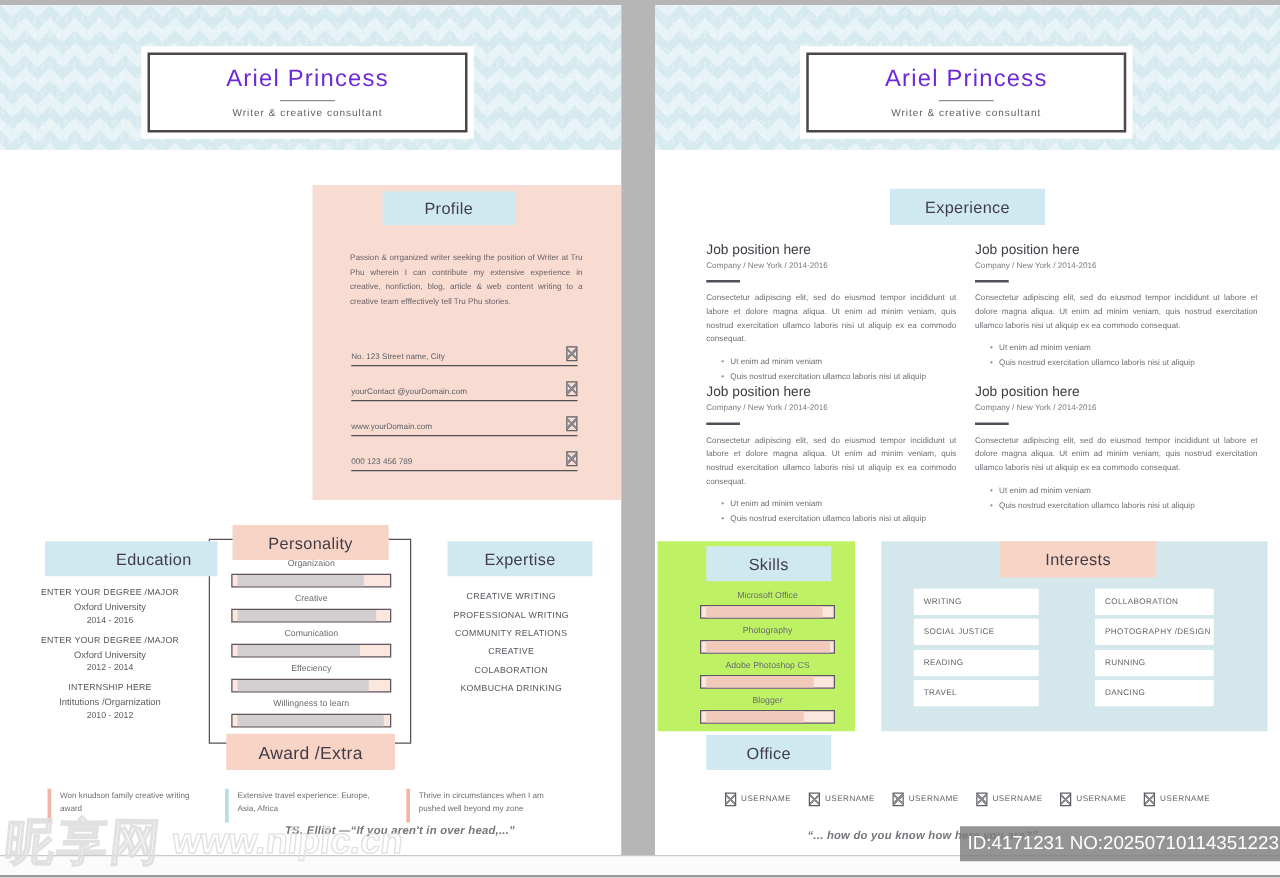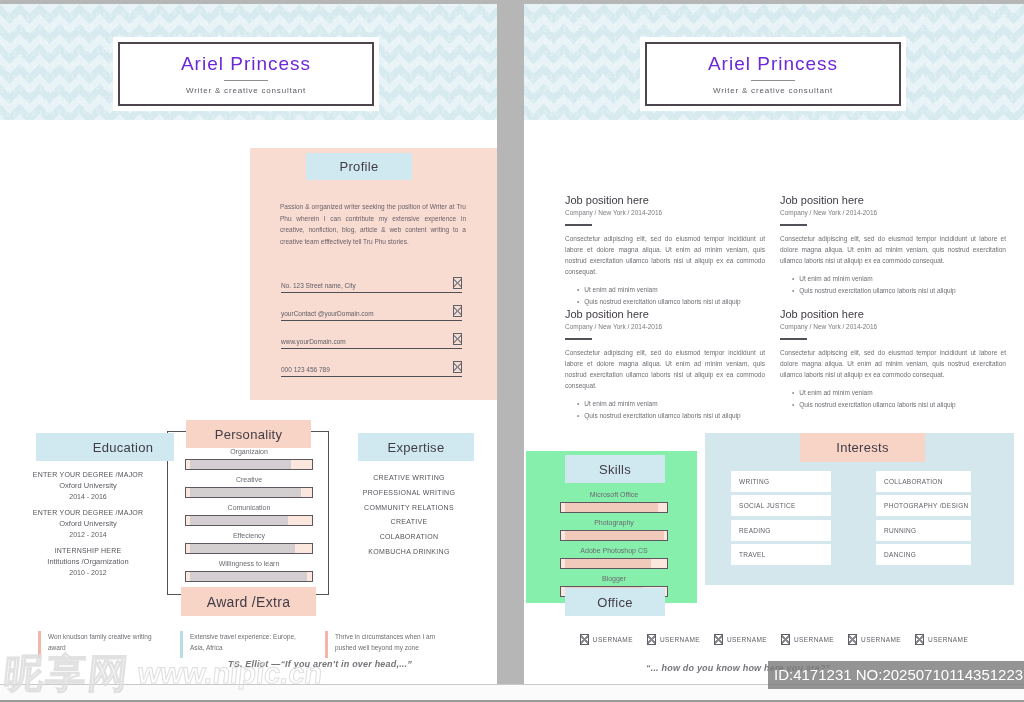--- a/index.html
+++ b/index.html
@@ -74,21 +74,21 @@
   .job{position:absolute;}
   .job-title{font-size:11px;color:#3f3a44;}
   .job-meta{font-size:6.5px;color:#7b7b80;margin-top:3px;}
   .job-div{width:27px;height:2px;background:#53505a;margin:8px 0 7px;}
   .job-desc{margin:0;font-size:6.5px;line-height:1.7;text-align:justify;color:#6e6e74;}
   .job-bullets{margin-top:9px;padding-left:12px;}
   .bullet{font-size:6.5px;color:#6e6e74;margin-bottom:5px;}
   .bullet::before{content:"•";margin-right:5px;color:#8a8a90;}
 
   
-  .skills-panel{position:absolute;left:2px;top:429px;width:171px;height:152px;background:#86efac;margin-top:18px;}
+  .skills-panel{position:absolute;left:2px;top:429px;width:158px;height:152px;background:#bef264;}
   .skill-rows{position:absolute;left:34px;top:40px;width:108px;}
   .interests-panel{position:absolute;left:181px;top:429px;width:309px;height:152px;background:#d3e7ed;}
   .interest-box{position:absolute;height:21px;background:#fff;border-radius:1px;display:flex;align-items:center;
     padding-left:8px;box-sizing:border-box;font-size:6.5px;letter-spacing:.3px;color:#5e5e66;}
 
   
   .social-row{position:absolute;left:0;top:630px;width:100%;display:flex;justify-content:center;gap:14px;}
   .social-item{display:flex;align-items:center;gap:4px;}
   .social-label{font-size:6.5px;letter-spacing:.4px;color:#5e5e66;}
   .tofu-sm{width:7px;height:9px;}
@@ -215,20 +215,21 @@
   <div class="page page-right">
     <div class="banner">
       <div class="digits">10101010101010101010101010101010101010101010101010101010101010101010101010101010101010101010101010101010101010101010101010101010101010101010101010101010101010101010101010101010101010101010101010101010101010101010101010101010101010101010101010101010101010101010101010101010101010101010101010101010101010101010101010101010101010101010101010101010101010101010101010101010101010101010101010101010101010101010101010101010101010101010101010101010101010101010101010101010101010101010101010101010101010101010101010101010101010101010101010101010101010101010101010101010101010101010101010101010101010101010101010101010101010101010101010101010101010101010101010101010101010101010101010101010101010101010101010101010101010101010101010101010101010101010101010101010101010101010101010101010101010101010101010101010101010101010101010101010101010101010101010101010101010101010101010101010101010101010101010101010101010101010101010101010101010101010101010101010101010101010101010101010101010101010101010101010101010101010101010101010101010101010101010101010101010101010101010101010101010101010101010101010101010101010101010101010101010101010101010101010101010101010101010101010101010101010101010101010101010101010101010101010101010101010101010101010101010101010101010101010101010101010101010101010101010101010101010101010101010101010101010101010101010101010101010101010101010101010101010101010101010101010101010101010101010101010101010101010101010101010101010101010101010101010101010101010101010101010101010101010101010101010101010101010101010101010101010101010101010101010101010101010101010101010101010101010101010101010101010101010101010101010101010101010101010101010101010101010101010101010101010101010101010101010101010101010101010101010101010101010101010101010101010101010101010101010101010101010101010101010101010101010101010101010101010101010101010101010101010101010101010101010101010101010101010101010101010101010101010101010101010101010101010101010101010101010101010101010101010101010101010101010101010101010101010101010101010101010101010101010101010101010101010101010101010101010101010101010101010101010101010101010101010101010101010101010101010101010101010101010101010101010101010101010101010101010101010101010101010101010101010101010101010101010101010101010101010101010101010101010101010101010101010101010101010101010101010101010101010101010101010101010101010101010101010101010101010101010101010101010101010101010101010101010101010101010101010101010101010101010101010101010101010101010101010101010101010101010101010101010101010101010101010101010101010101010101010101010101010101010101010101010101010101010101010101010101010101010101010101010101010101010101010101010101010101010101010101010101010101010101010101010101010101010101010101010101010101010101010101010101010101010101010101010101010101010101010101010101010101010101010101010101010101010101010101010101010101010101010101010101010101010101010101010101010101010101010101010101010101010101010101010101010101010101010101010101010101010101010101010101010101010101010101010101010101010101010101010101010101010101010101010101010101010101010101010101010101010101010101010101010101010101010101010101010101010101010101010101010101010101010101010101010101010</div>
       <div class="name-card" style="left:121px;">
         <div class="name">Ariel Princess</div>
         <div class="name-divider"></div>
         <div class="subtitle">Writer &amp; creative consultant</div>
       </div>
     </div>
 
+    <div class="sec-header hblue" style="left:188px;top:147px;width:124px;height:29px;">Experience</div>
 
     <div class="job" style="left:41px;top:190px;width:200px;">
       <div class="job-title">Job position here</div>
       <div class="job-meta">Company / New York / 2014-2016</div>
       <div class="job-div"></div>
       <p class="job-desc">Consectetur adipiscing elit, sed do eiusmod tempor incididunt ut labore et dolore magna aliqua. Ut enim ad minim veniam, quis nostrud exercitation ullamco laboris nisi ut aliquip ex ea commodo consequat.</p>
       <div class="job-bullets">
         <div class="bullet">Ut enim ad minim veniam</div>
         <div class="bullet">Quis nostrud exercitation ullamco laboris nisi ut aliquip</div>
       </div>

